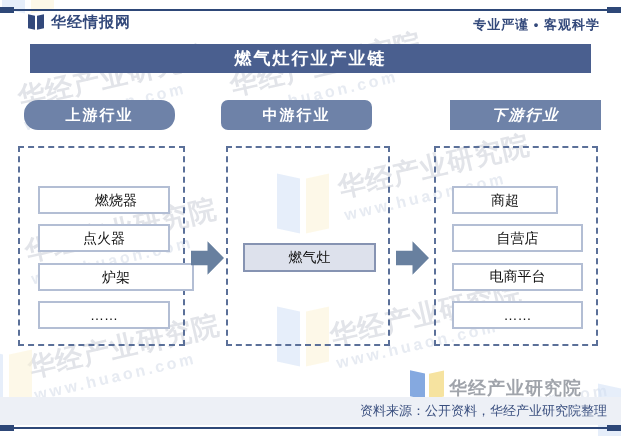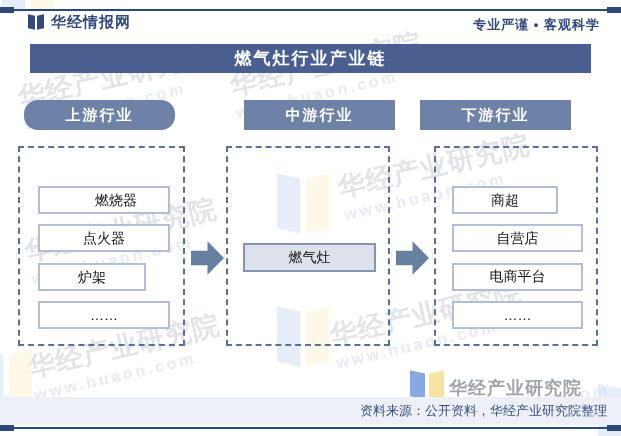--- a/index.html
+++ b/index.html
@@ -139,30 +139,30 @@
         <span class="pl"></span>
         <span class="pr"></span>
       </span>
     <span class="brand-text">华经情报网</span>
   </div>
   <div class="slogan">专业严谨 • 客观科学</div>
 
   <div class="title-bar">燃气灶行业产业链</div>
 
   <div class="col-header" style="left:24px;border-radius:14px;">上游行业</div>
-  <div class="col-header" style="left:244px;">中游行业</div>
-  <div class="col-header" style="left:420px;">下游行业</div>
+  <div class="col-header" style="left:221px;border-radius:7px;">中游行业</div>
+  <div class="col-header" style="left:450px;font-style:italic;">下游行业</div>
 
   <div class="dash-box" style="left:18px; width:167px;"></div>
   <div class="dash-box" style="left:226px; width:164px;"></div>
   <div class="dash-box" style="left:434px; width:164px;"></div>
 
   <div class="item" style="left:38px; top:186px; width:132px;padding-left:24px;">燃烧器</div>
   <div class="item" style="left:38px; top:224px; width:132px;">点火器</div>
-  <div class="item" style="left:38px; top:263px; width:108px;">炉架</div>
+  <div class="item" style="left:38px; top:263px; width:156px;">炉架</div>
   <div class="item" style="left:38px; top:301px; width:132px;">……</div>
 
   <div class="item-mid">燃气灶</div>
 
   <div class="item" style="left:452px; top:186px; width:106px;">商超</div>
   <div class="item" style="left:452px; top:224px; width:131px;">自营店</div>
   <div class="item" style="left:452px; top:263px; width:131px;font-family:Liberation Mono, monospace;">电商平台</div>
   <div class="item" style="left:452px; top:301px; width:131px;">……</div>
 
   <div class="arrow" style="left:191px;"></div>

